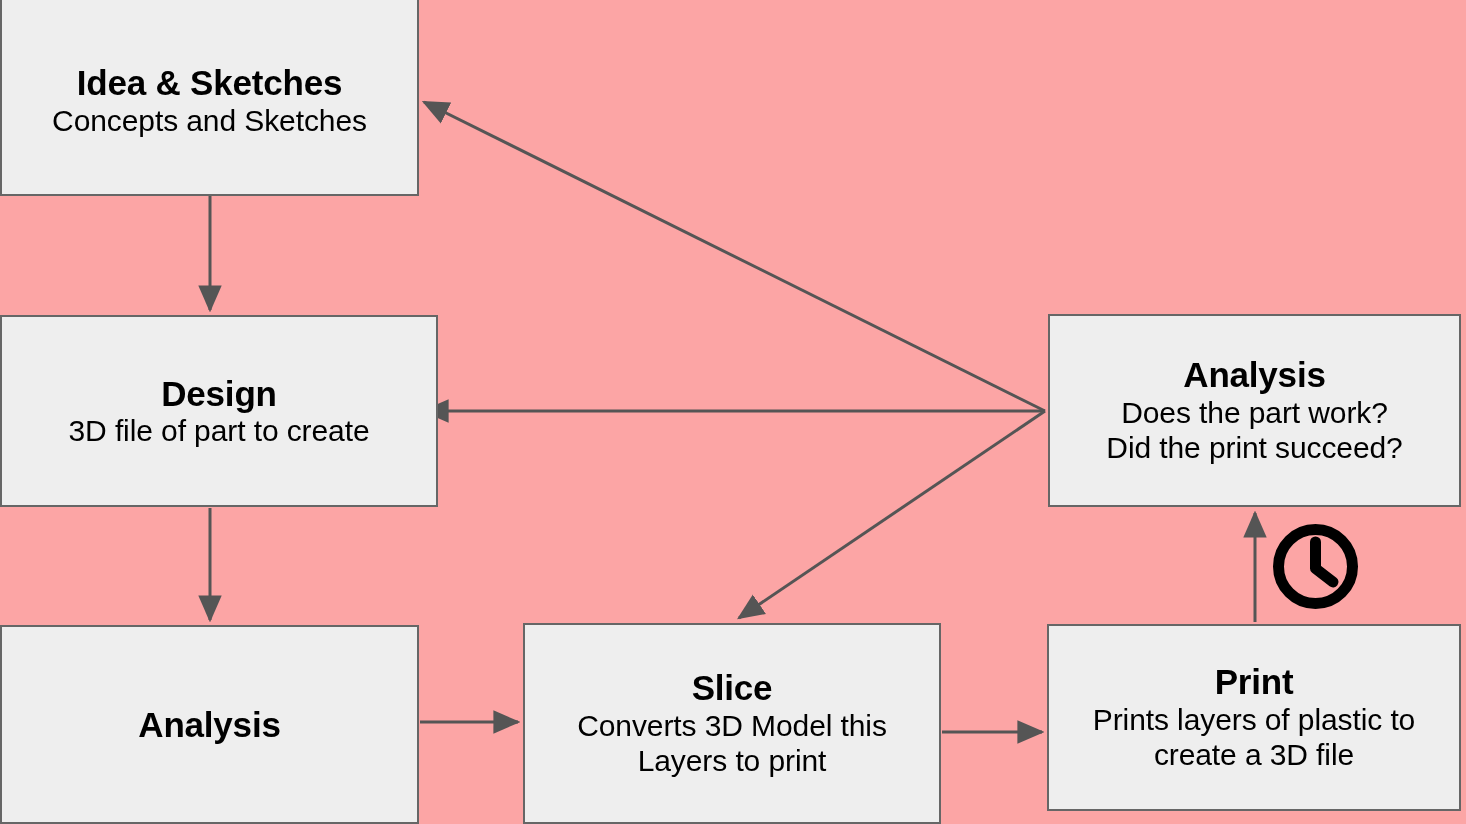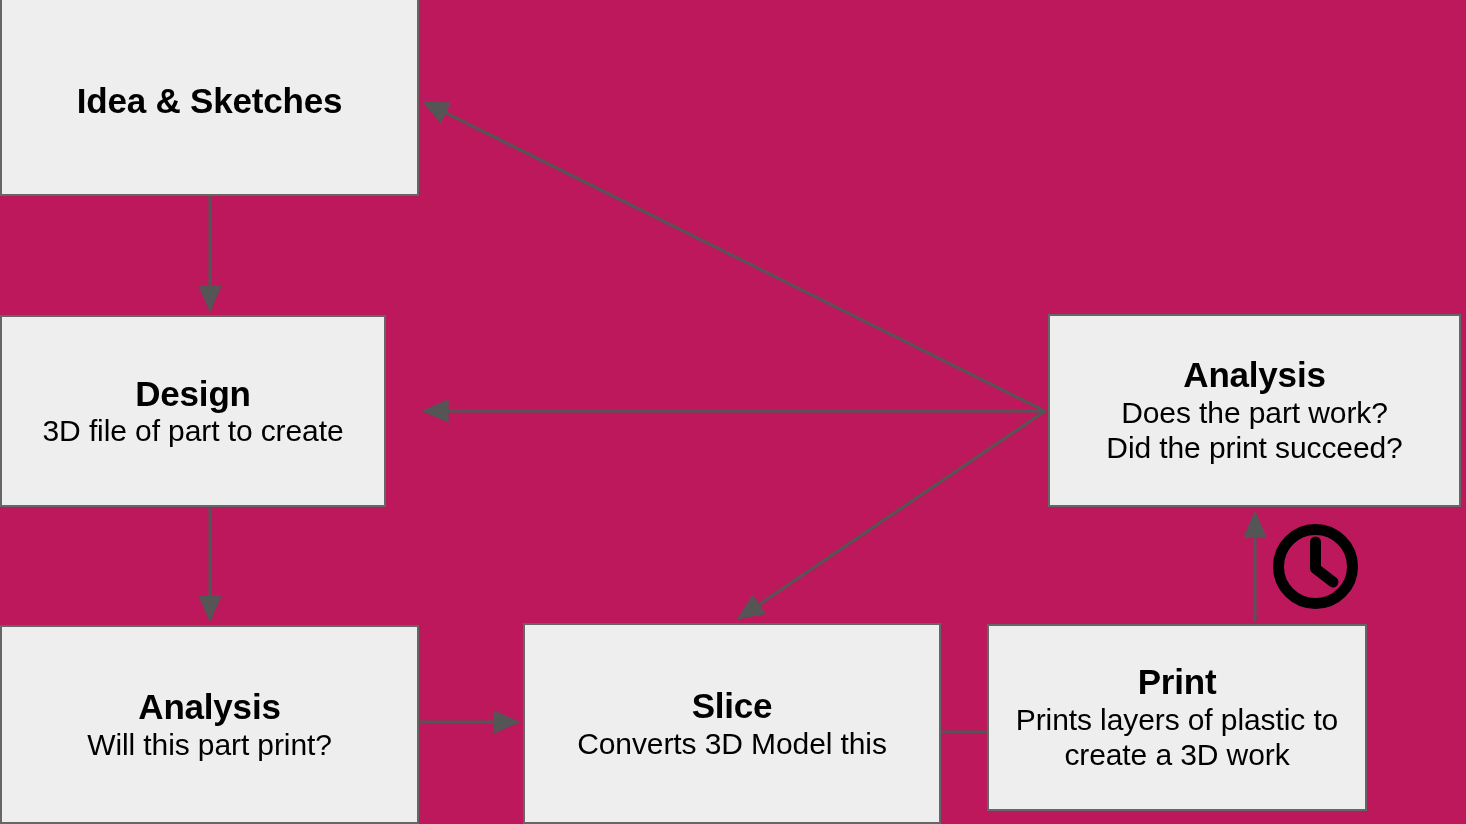--- a/index.html
+++ b/index.html
@@ -11,21 +11,21 @@
   body {
     font-family: "Liberation Sans", sans-serif;
     width: 1466px;
     height: 824px;
     overflow: hidden;
   }
   #canvas {
     position: relative;
     width: 1466px;
     height: 824px;
-    background: #be185d;
+    background: #fca5a5;
   }
   #edges {
     position: absolute;
     left: 0;
     top: 0;
     width: 1466px;
     height: 824px;
     pointer-events: none;
   }
   .node {
@@ -49,24 +49,24 @@
     white-space: nowrap;
   }
   .node-desc {
     font-size: 30px;
     font-weight: normal;
     line-height: 1.17;
     letter-spacing: -0.1px;
   }
   
   #node-idea     { left: 0px;    top: -9px;  width: 419px; height: 205px; }
-  #node-design   { left: 0px;    top: 315px; width: 386px; height: 192px; }
+  #node-design   { left: 0px;    top: 315px; width: 438px; height: 192px; }
   #node-analysis-pre { left: 0px; top: 625px; width: 419px; height: 199px; }
   #node-slice    { left: 523px;  top: 623px; width: 418px; height: 201px; }
-  #node-print    { left: 987px; top: 624px; width: 380px; height: 187px; }
+  #node-print    { left: 1047px; top: 624px; width: 414px; height: 187px; }
   #node-analysis-post { left: 1048px; top: 314px; width: 413px; height: 193px; }
 
   #node-idea .node-title { margin-top: 14px; }
 
   #clock-icon {
     position: absolute;
     left: 1271px;
     top: 522px;
     width: 89px;
     height: 89px;
@@ -117,41 +117,42 @@
     </g>
   </svg>
 
   <svg id="clock-icon" viewBox="0 0 89 89" xmlns="http://www.w3.org/2000/svg">
     <circle cx="44.5" cy="44.5" r="37" fill="none" stroke="#000000" stroke-width="11"></circle>
     <path d="M44.5,20 L44.5,46.5 L62,60" fill="none" stroke="#000000" stroke-width="11" stroke-linecap="round" stroke-linejoin="round"></path>
   </svg>
 
   <div class="node" id="node-idea">
     <div class="node-title">Idea &amp; Sketches</div>
+    <div class="node-desc">Concepts and Sketches</div>
   </div>
 
   <div class="node" id="node-design">
     <div class="node-title">Design</div>
     <div class="node-desc">3D file of part to create</div>
   </div>
 
   <div class="node" id="node-analysis-pre">
     <div class="node-title">Analysis</div>
-    <div class="node-desc">Will this part print?</div>
   </div>
 
   <div class="node" id="node-slice">
     <div class="node-title">Slice</div>
     <div class="node-desc">Converts 3D Model this</div>
+    <div class="node-desc">Layers to print</div>
   </div>
 
   <div class="node" id="node-print">
     <div class="node-title">Print</div>
     <div class="node-desc">Prints layers of plastic to</div>
-    <div class="node-desc">create a 3D work</div>
+    <div class="node-desc">create a 3D file</div>
   </div>
 
   <div class="node" id="node-analysis-post">
     <div class="node-title">Analysis</div>
     <div class="node-desc">Does the part work?</div>
     <div class="node-desc">Did the print succeed?</div>
   </div>
 
 </div>
 

